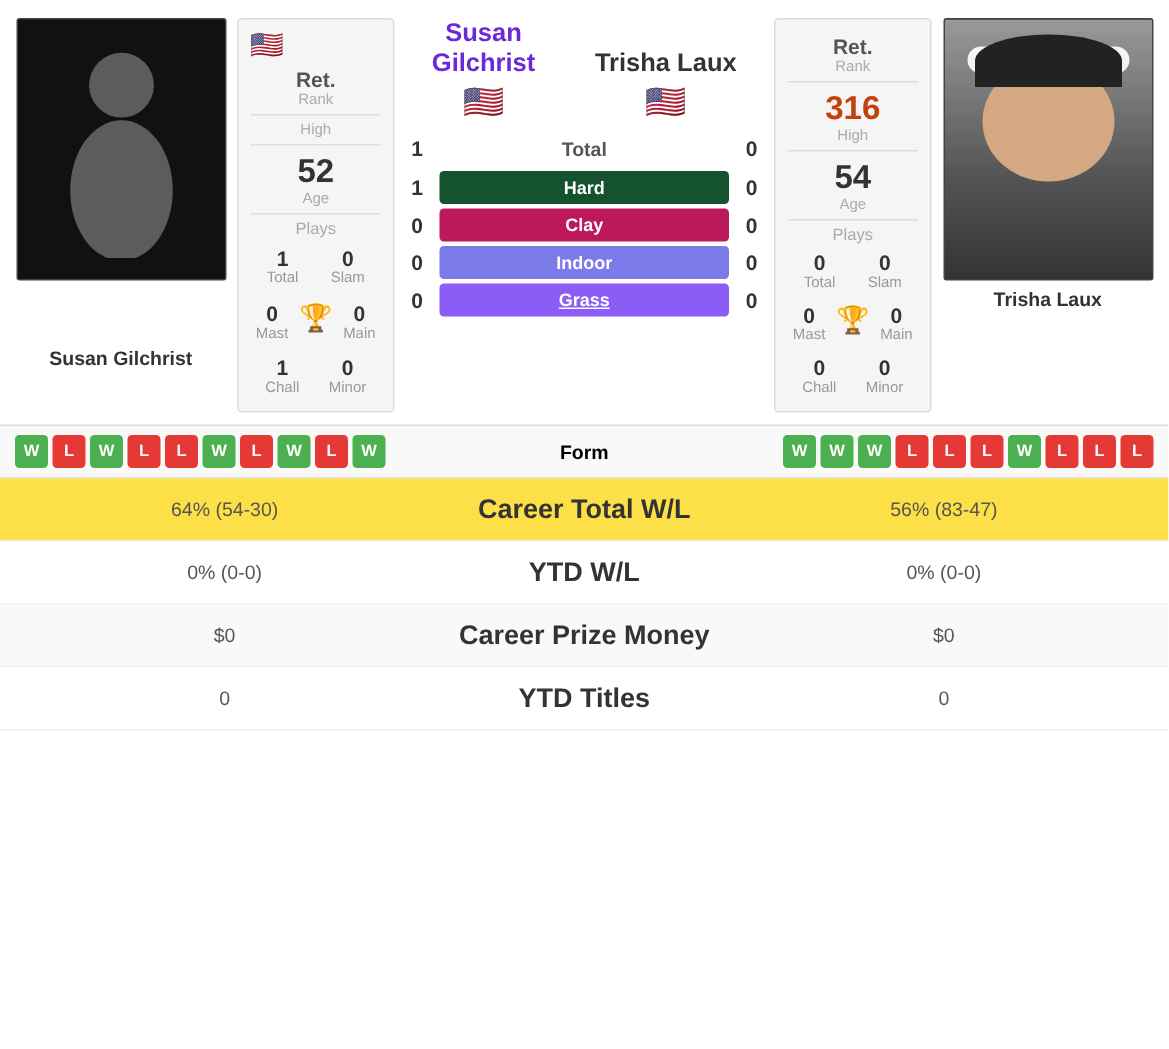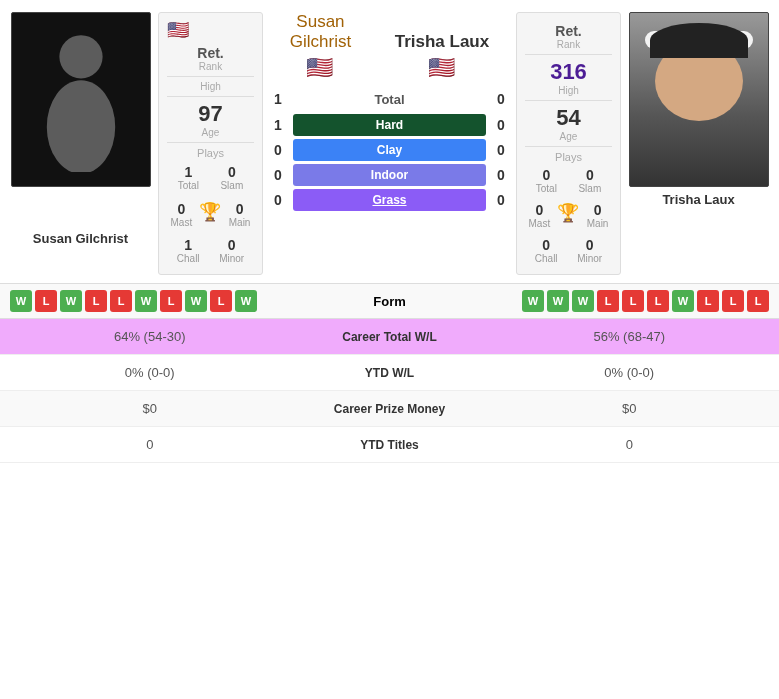--- a/index.html
+++ b/index.html
@@ -44,21 +44,21 @@
       margin: 0 5px;
     }
 
     .badge-total {
       background: transparent;
       color: #555;
       font-size: 13px;
     }
 
     .badge-hard { background: #14532d; }
-    .badge-clay { background: #3b82f6; }
+    .badge-clay { background: #be185d; }
     .badge-indoor { background: #7a7ae8; }
     .badge-grass { background: #8b5cf6; text-decoration: underline; }
 
     
     .form-section {
       display: flex;
       align-items: center;
       padding: 6px 10px;
       background: #f9f9f9;
       border-top: 1px solid #ddd;
@@ -132,21 +132,21 @@
     }
 
     .stats-row-right {
       flex: 1;
       text-align: center;
       font-size: 13px;
       color: #555;
     }
 
     .stats-row-center-label {
-      font-size: 12px;
+      font-size: 18px;
       font-weight: bold;
       color: #333;
     }
 
     
     .full-layout {
       display: flex;
       flex-direction: column;
     }
 
@@ -244,21 +244,21 @@
         <div style="text-align:center;margin-top:4px;">
           <div style="font-size:14px;font-weight:bold;color:#555;">Ret.</div>
           <div style="font-size:10px;color:#aaa;">Rank</div>
         </div>
         <hr class="thin">
         <div style="text-align:center;margin-top:4px;">
           <div style="font-size:10px;color:#aaa;">High</div>
         </div>
         <hr class="thin">
         <div style="text-align:center;margin-top:4px;">
-          <div style="font-size:22px;font-weight:bold;color:#333;">97</div>
+          <div style="font-size:22px;font-weight:bold;color:#333;">52</div>
           <div style="font-size:10px;color:#aaa;">Age</div>
         </div>
         <hr class="thin">
         <div style="font-size:11px;color:#aaa;text-align:center;margin-top:4px;">Plays</div>
       </div>
       <div class="stat-pair">
         <div class="sp-cell">
           <div class="sp-val">1</div>
           <div class="sp-lbl">Total</div>
         </div>
@@ -289,21 +289,21 @@
           <div class="sp-val">0</div>
           <div class="sp-lbl">Minor</div>
         </div>
       </div>
     </div>
 
     <div class="center-box">
 
       <div style="display:flex;justify-content:space-around;align-items:flex-end;margin-bottom:4px;">
         <div style="text-align:center;">
-          <div style="font-size:17px;font-weight:normal;color:#a16207;line-height:1.2;">
+          <div style="font-size:17px;font-weight:bold;color:#6d28d9;line-height:1.2;">
             <span>Susan</span><br>
             <span>Gilchrist</span>
           </div>
           <div style="font-size:22px;margin-top:2px;">🇺🇸</div>
         </div>
         <div style="text-align:center;">
           <div style="font-size:17px;font-weight:bold;color:#333;line-height:1.2;padding-top:10px;">Trisha Laux</div>
           <div style="font-size:22px;margin-top:2px;">🇺🇸</div>
         </div>
       </div>
@@ -343,21 +343,21 @@
     </div>
 
     <div class="rbox">
       <div style="width:100%;">
         <div style="text-align:center;margin-top:4px;">
           <div style="font-size:14px;font-weight:bold;color:#555;">Ret.</div>
           <div style="font-size:10px;color:#aaa;">Rank</div>
         </div>
         <hr class="thin">
         <div style="text-align:center;margin-top:4px;">
-          <div style="font-size:22px;font-weight:bold;color:#4c1d95;">316</div>
+          <div style="font-size:22px;font-weight:bold;color:#c2410c;">316</div>
           <div style="font-size:10px;color:#aaa;">High</div>
         </div>
         <hr class="thin">
         <div style="text-align:center;margin-top:4px;">
           <div style="font-size:22px;font-weight:bold;color:#333;">54</div>
           <div style="font-size:10px;color:#aaa;">Age</div>
         </div>
         <hr class="thin">
         <div style="font-size:11px;color:#aaa;text-align:center;margin-top:4px;">Plays</div>
       </div>
@@ -434,26 +434,26 @@
         <div class="form-badge badge-l">L</div>
         <div class="form-badge badge-l">L</div>
         <div class="form-badge badge-w">W</div>
         <div class="form-badge badge-l">L</div>
         <div class="form-badge badge-l">L</div>
         <div class="form-badge badge-l">L</div>
       </div>
   </div>
 
   <div class="stats-table" id="stats-table">
-      <div class="stats-row" style="background: #f0abfc;">
+      <div class="stats-row" style="background: #fde047;">
       <div class="stats-row-left">64% (54-30)</div>
       <div class="stats-row-center">
         <span class="stats-row-center-label">Career Total W/L</span>
       </div>
-      <div class="stats-row-right">56% (68-47)</div>
+      <div class="stats-row-right">56% (83-47)</div>
     </div>
       <div class="stats-row" style="background: rgb(255, 255, 255);">
       <div class="stats-row-left">0% (0-0)</div>
       <div class="stats-row-center">
         <span class="stats-row-center-label">YTD W/L</span>
       </div>
       <div class="stats-row-right">0% (0-0)</div>
     </div>
       <div class="stats-row" style="background: rgb(249, 249, 249);">
       <div class="stats-row-left">$0</div>

